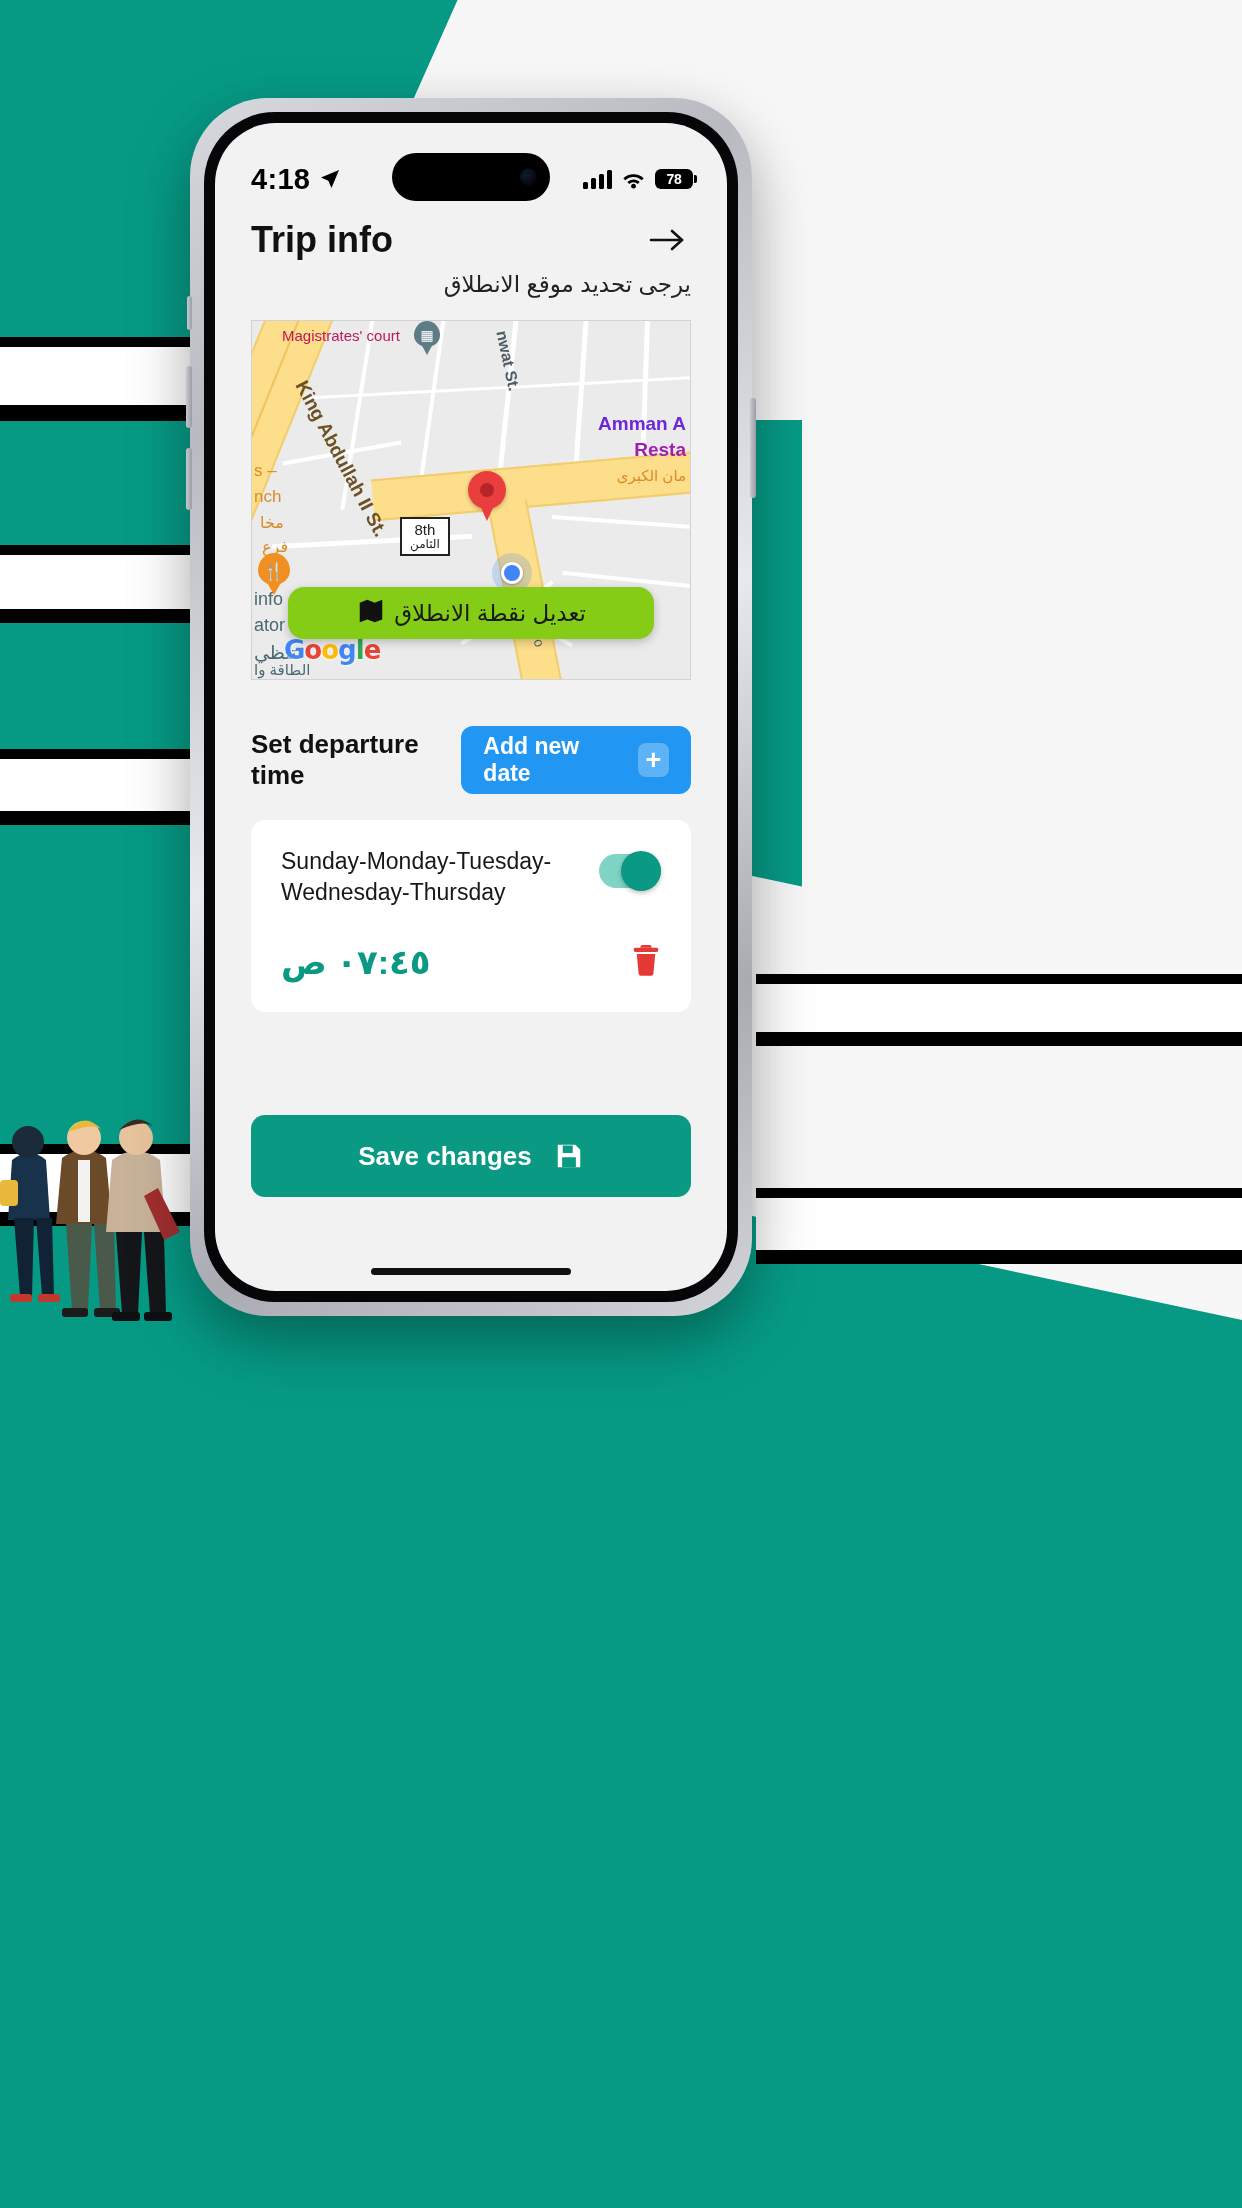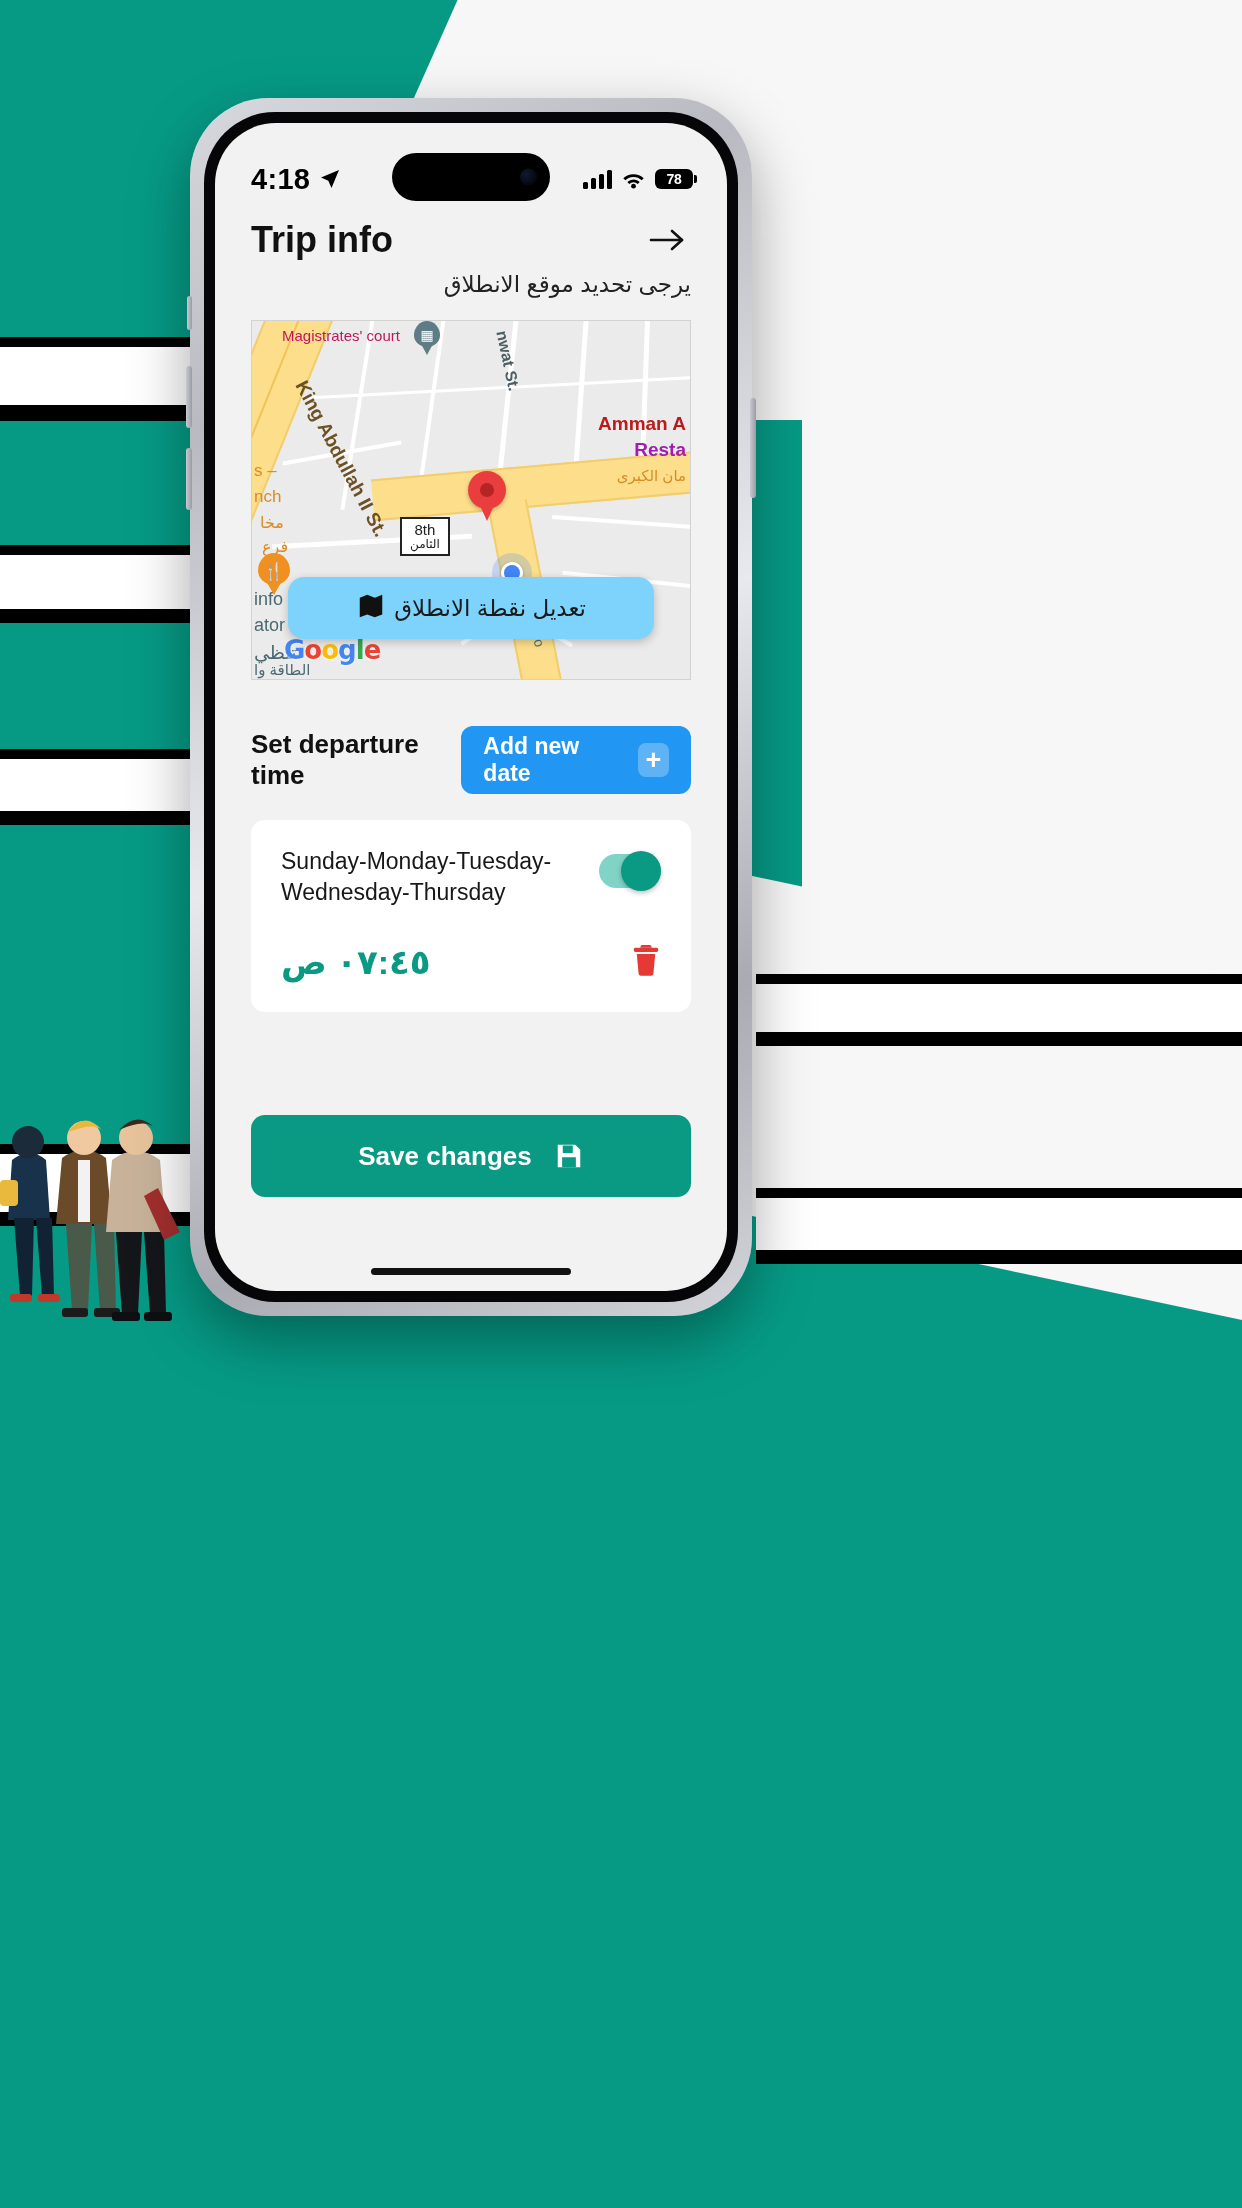--- a/index.html
+++ b/index.html
@@ -237,21 +237,21 @@
   }
   .gmaps-logo span:nth-child(1){color:#4285f4}
   .gmaps-logo span:nth-child(2){color:#ea4335}
   .gmaps-logo span:nth-child(3){color:#fbbc05}
   .gmaps-logo span:nth-child(4){color:#4285f4}
   .gmaps-logo span:nth-child(5){color:#34a853}
   .gmaps-logo span:nth-child(6){color:#ea4335}
 
   .edit-start-btn {
     position: absolute; left: 36px; right: 36px; bottom: 40px;
-    height: 62px; background: #7dd3fc; border-radius: 16px;
+    height: 52px; background: #84cc16; border-radius: 16px;
     box-shadow: 0 3px 10px rgba(0,0,0,.22);
     display: flex; align-items: center; justify-content: center; gap: 8px;
     z-index: 4;
   }
   .edit-start-btn .lbl { font-size: 23px; color: #1a1a1a; direction: rtl; }
   .edit-start-btn .map-icon svg { width: 30px; height: 30px; }
 
   
   .dep-row {
     display: flex; align-items: center; justify-content: space-between;
@@ -458,21 +458,21 @@
 
             <div class="map-label orange" style="left:2px;top:140px;font-size:17px;">s –</div>
             <div class="map-label orange" style="left:2px;top:166px;font-size:17px;">nch</div>
             <div class="map-label orange" style="left:8px;top:192px;font-size:16px;direction:rtl;">مخا</div>
             <div class="map-label orange" style="left:10px;top:216px;font-size:16px;direction:rtl;">فرع</div>
             <div class="map-label teal2" style="left:2px;top:268px;font-size:18px;">info</div>
             <div class="map-label teal2" style="left:2px;top:294px;font-size:18px;">ator</div>
             <div class="map-label teal2" style="left:2px;top:320px;font-size:19px;direction:rtl;">تنظي</div>
             <div class="map-label teal2" style="left:2px;top:340px;font-size:15px;direction:rtl;">الطاقة وا</div>
 
-            <div class="map-label brown" style="right:4px;top:92px;font-size:19px;color:#b91c1c;">Amman A</div>
+            <div class="map-label brown" style="right:4px;top:92px;font-size:19px;color:#6d28d9;">Amman A</div>
             <div class="map-label brown" style="right:4px;top:118px;font-size:19px;color:#a21caf;">Resta</div>
             <div class="map-label orange" style="right:4px;top:146px;font-size:15px;direction:rtl;">مان الكبرى</div>
 
             <div class="poi-pin" style="left:162px;top:0px;">
               <div class="body"></div>
                 <div class="tip"></div>
               <div class="glyph">▦</div>
             </div>
             <div class="poi-pin poi-orange" style="left:6px;top:232px;width:32px;height:42px;">
               <div class="body" style="width:32px;height:32px;"></div>

